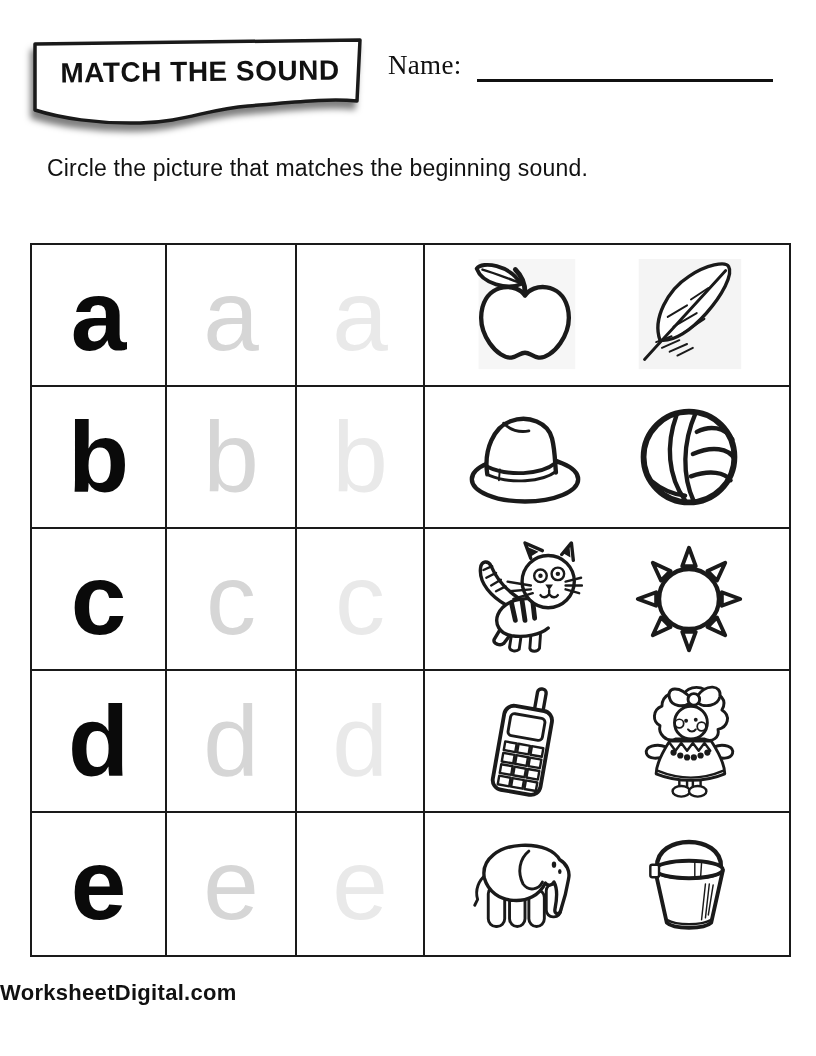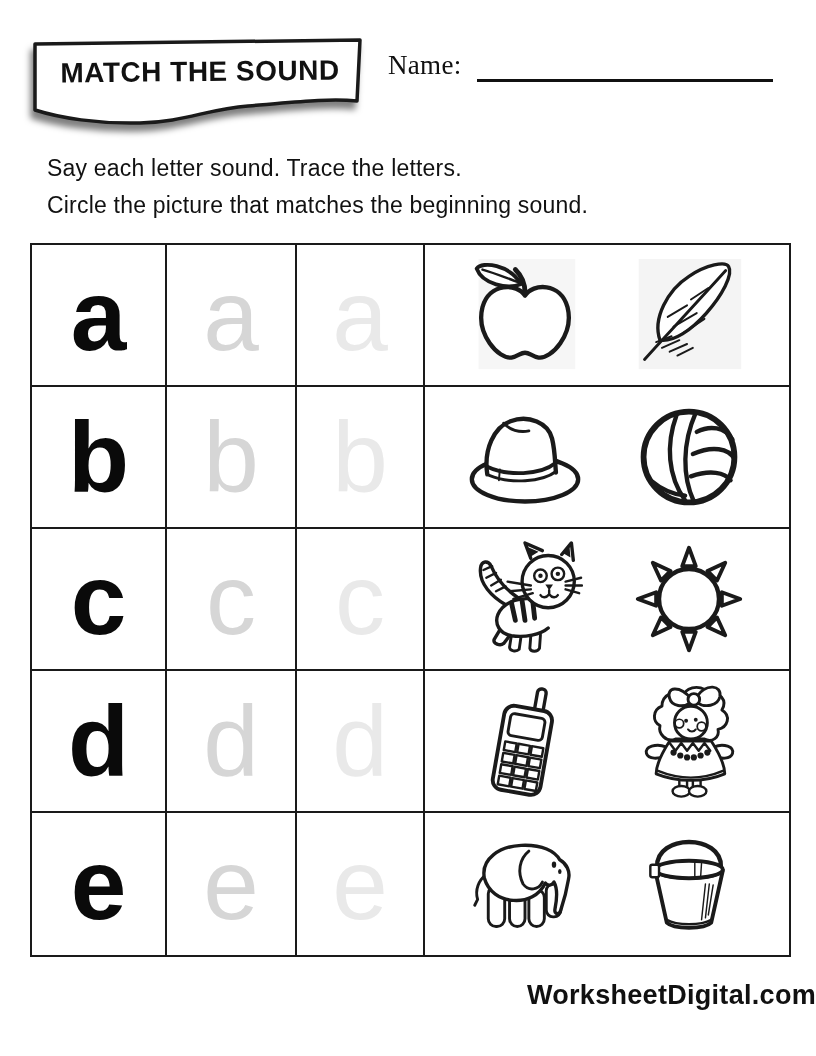--- a/index.html
+++ b/index.html
@@ -33,36 +33,35 @@
   .t1 .letter{font-weight:400;color:#d6d6d6;}
   .t2 .letter{font-weight:400;color:#e9e9e9;}
   .pics{justify-content:space-evenly;}
   .pic{width:128px;height:126px;display:flex;align-items:center;justify-content:center;}
   .pic svg{width:116px;height:116px;}
   svg .ln{stroke:#1a1a1a;fill:none;stroke-linecap:round;stroke-linejoin:round;}
   svg .fw{stroke:#1a1a1a;fill:#ffffff;stroke-linecap:round;stroke-linejoin:round;}
   svg .fb{fill:#1a1a1a;stroke:none;}
 
   
-  #footer{left:0;top:980px;width:816px;text-align:right;font-size:27px;
+  #footer{left:0;top:980px;width:816px;text-align:left;font-size:22px;
           font-weight:700;letter-spacing:.3px;}
 </style>
 </head>
 <body>
 
 <svg id="title-svg" class="abs" viewBox="0 0 348 110">
   <path d="M9 10 L334 6 L331 67 C300 64 262 69 222 72 C182 75 158 88 114 89 C72 90 34 84 9 76 Z" fill="#ffffff" stroke="#1a1a1a" stroke-width="3.5" stroke-linejoin="round"></path>
 </svg>
 <div id="title-text" class="abs">MATCH THE SOUND</div>
 
 <div id="name-label" class="abs">Name:</div>
 <div id="name-line" class="abs"></div>
 
 <div id="instructions" class="abs">
-  <div>Say each letter sound. Trace the letters.</div>
   <div>Circle the picture that matches the beginning sound.</div>
 </div>
 
 <div id="letters-table" class="abs">
 
   <div class="cell solid">
       <span class="letter">a</span>
     </div>
   <div class="cell t1">
       <span class="letter">a</span>

